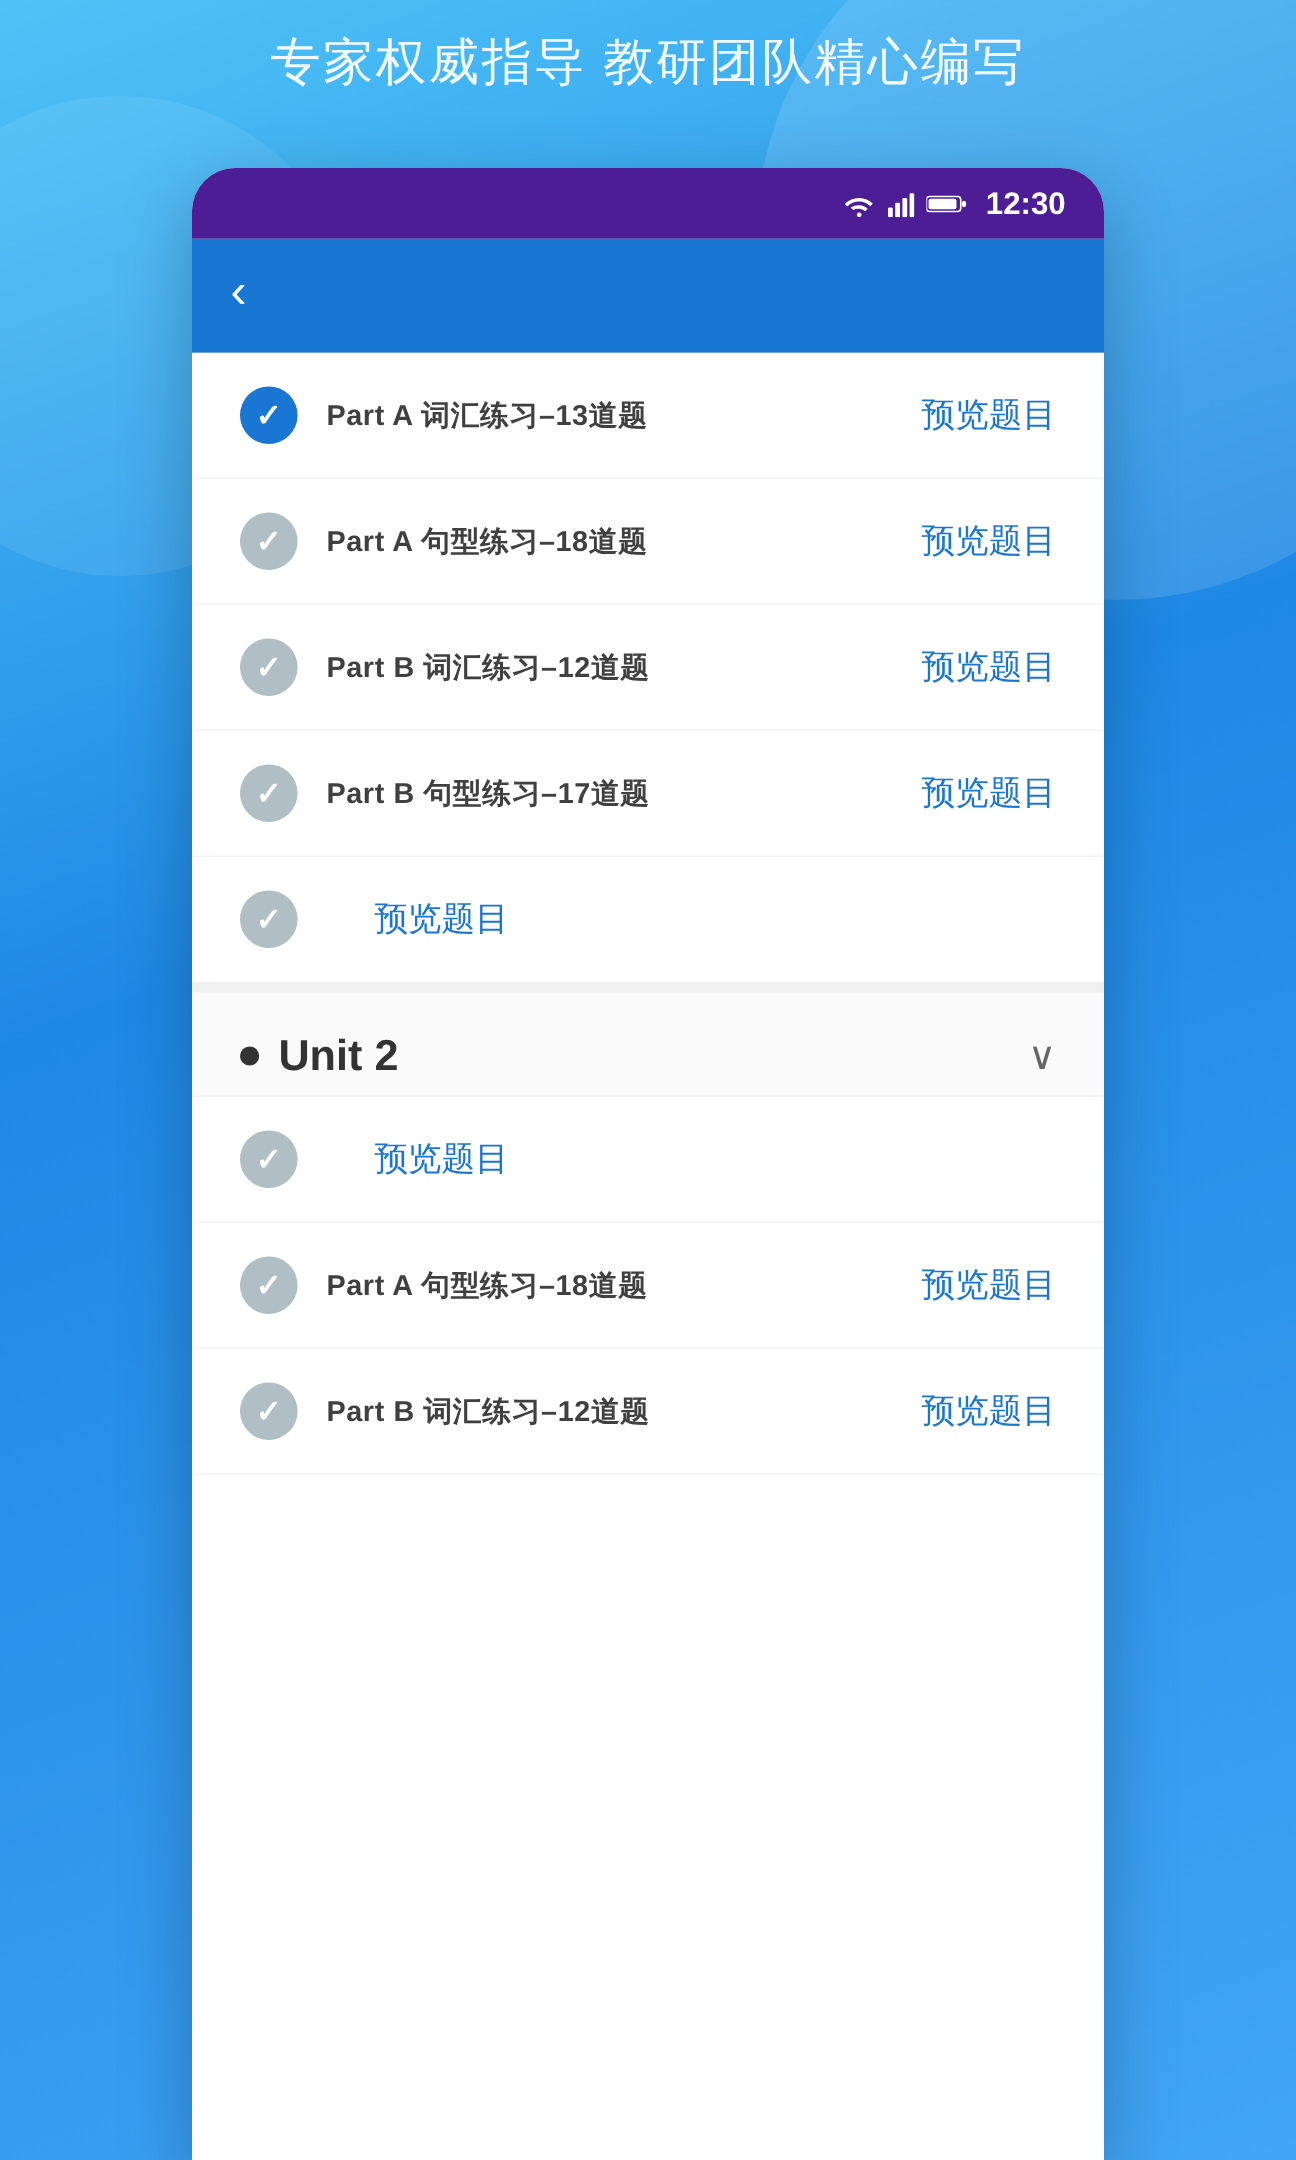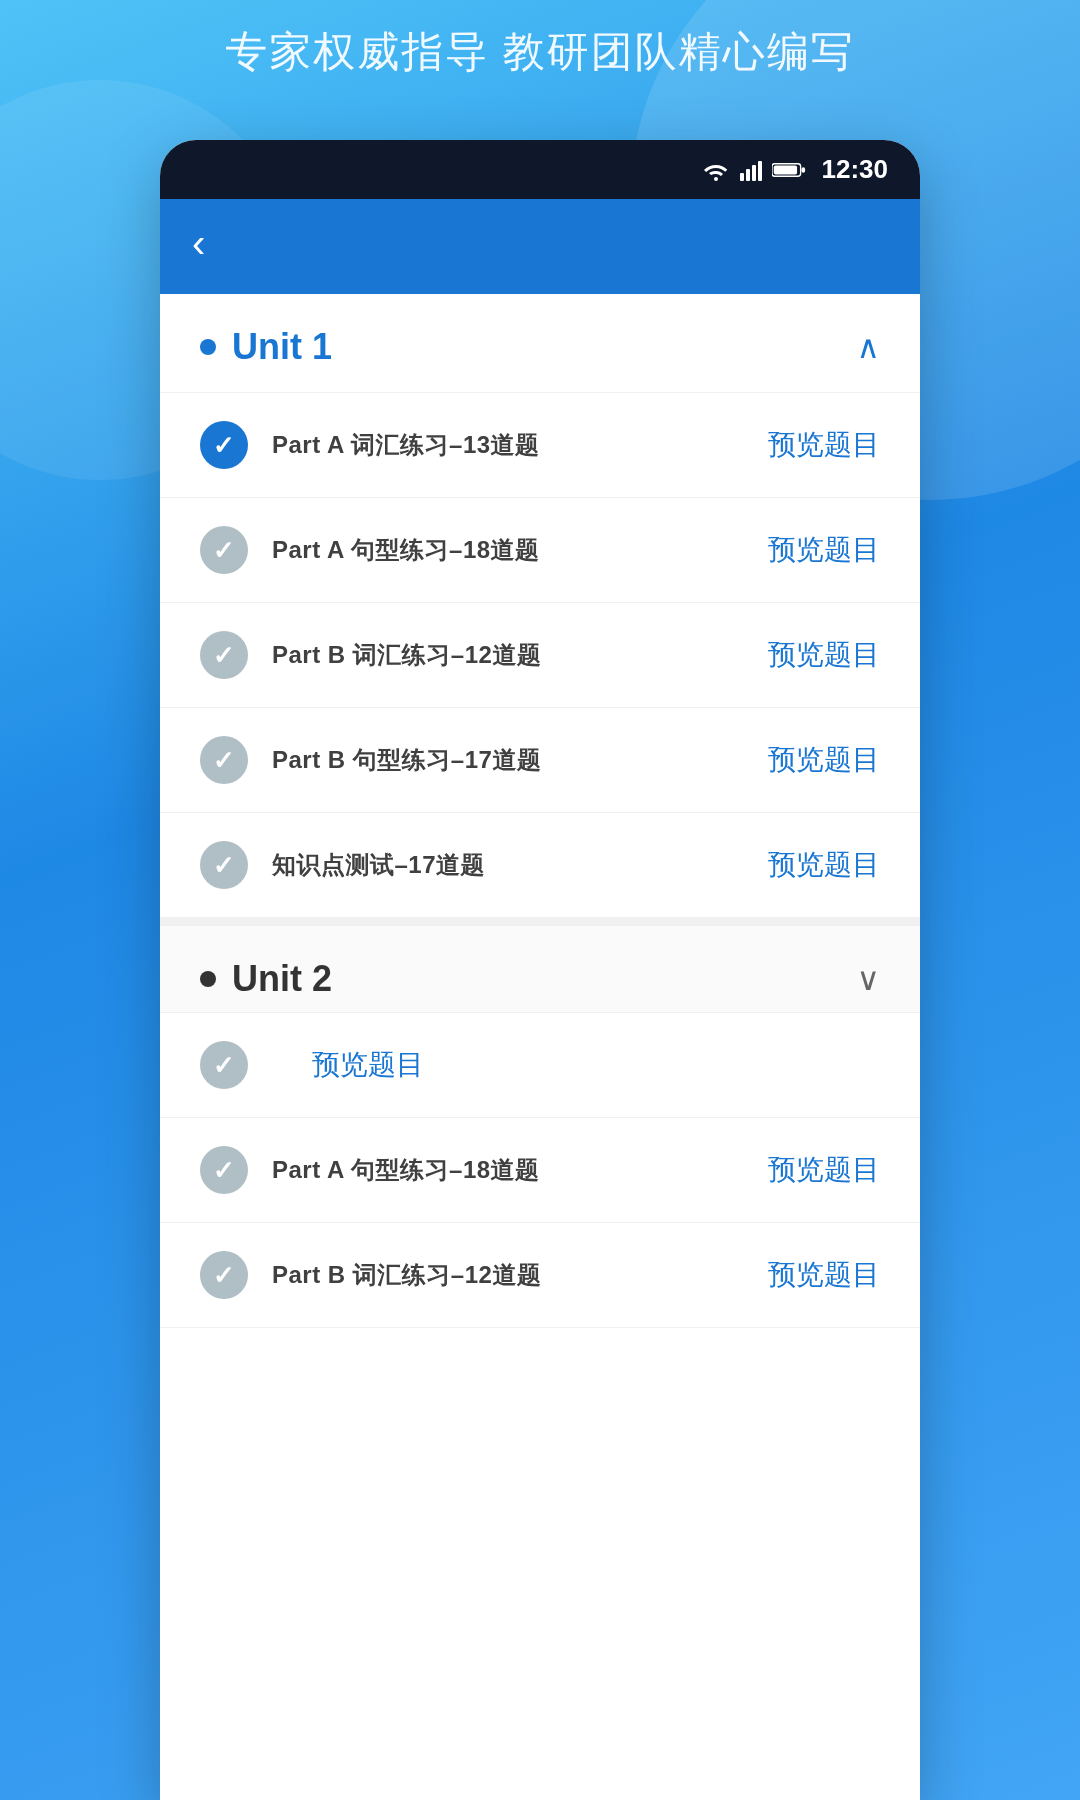--- a/index.html
+++ b/index.html
@@ -63,21 +63,21 @@
       border-radius: 36px 36px 0 0;
       overflow: hidden;
       box-shadow: 0 20px 60px rgba(0,0,0,0.25);
       z-index: 2;
       flex: 1;
       display: flex;
       flex-direction: column;
     }
     
     .status-bar {
-      background: #0f172a;
+      background: #4c1d95;
       display: flex;
       justify-content: flex-end;
       align-items: center;
       padding: 14px 32px;
       gap: 16px;
     }
     .status-icons {
       display: flex;
       align-items: center;
       gap: 10px;
@@ -266,27 +266,20 @@
       <span class="status-time">12:30</span>
     </div>
 
     <div class="app-bar">
       <span class="back-btn">‹</span>
       <div class="app-bar-spacer"></div>
     </div>
 
     <div class="content">
 
-      <div class="unit-header">
-        <div class="unit-label">
-          <div class="unit-dot"></div>
-          <span>Unit 1</span>
-        </div>
-        <span class="unit-chevron">∧</span>
-      </div>
 
       <div class="list-item">
         <div class="checkbox-checked">
           <span class="checkmark">✓</span>
         </div>
         <span class="item-text">Part A  词汇练习–13道题</span>
         <span class="preview-link">预览题目</span>
       </div>
 
       <div class="list-item">
@@ -310,21 +303,20 @@
           <span class="checkmark">✓</span>
         </div>
         <span class="item-text">Part B  句型练习–17道题</span>
         <span class="preview-link">预览题目</span>
       </div>
 
       <div class="list-item">
         <div class="checkbox-unchecked">
           <span class="checkmark">✓</span>
         </div>
-        <span class="item-text">知识点测试–17道题</span>
         <span class="preview-link">预览题目</span>
       </div>
 
       <div class="unit2-header">
         <div class="unit2-label">
           <div class="unit2-dot"></div>
           <span>Unit 2</span>
         </div>
         <span class="unit2-chevron">∨</span>
       </div>

